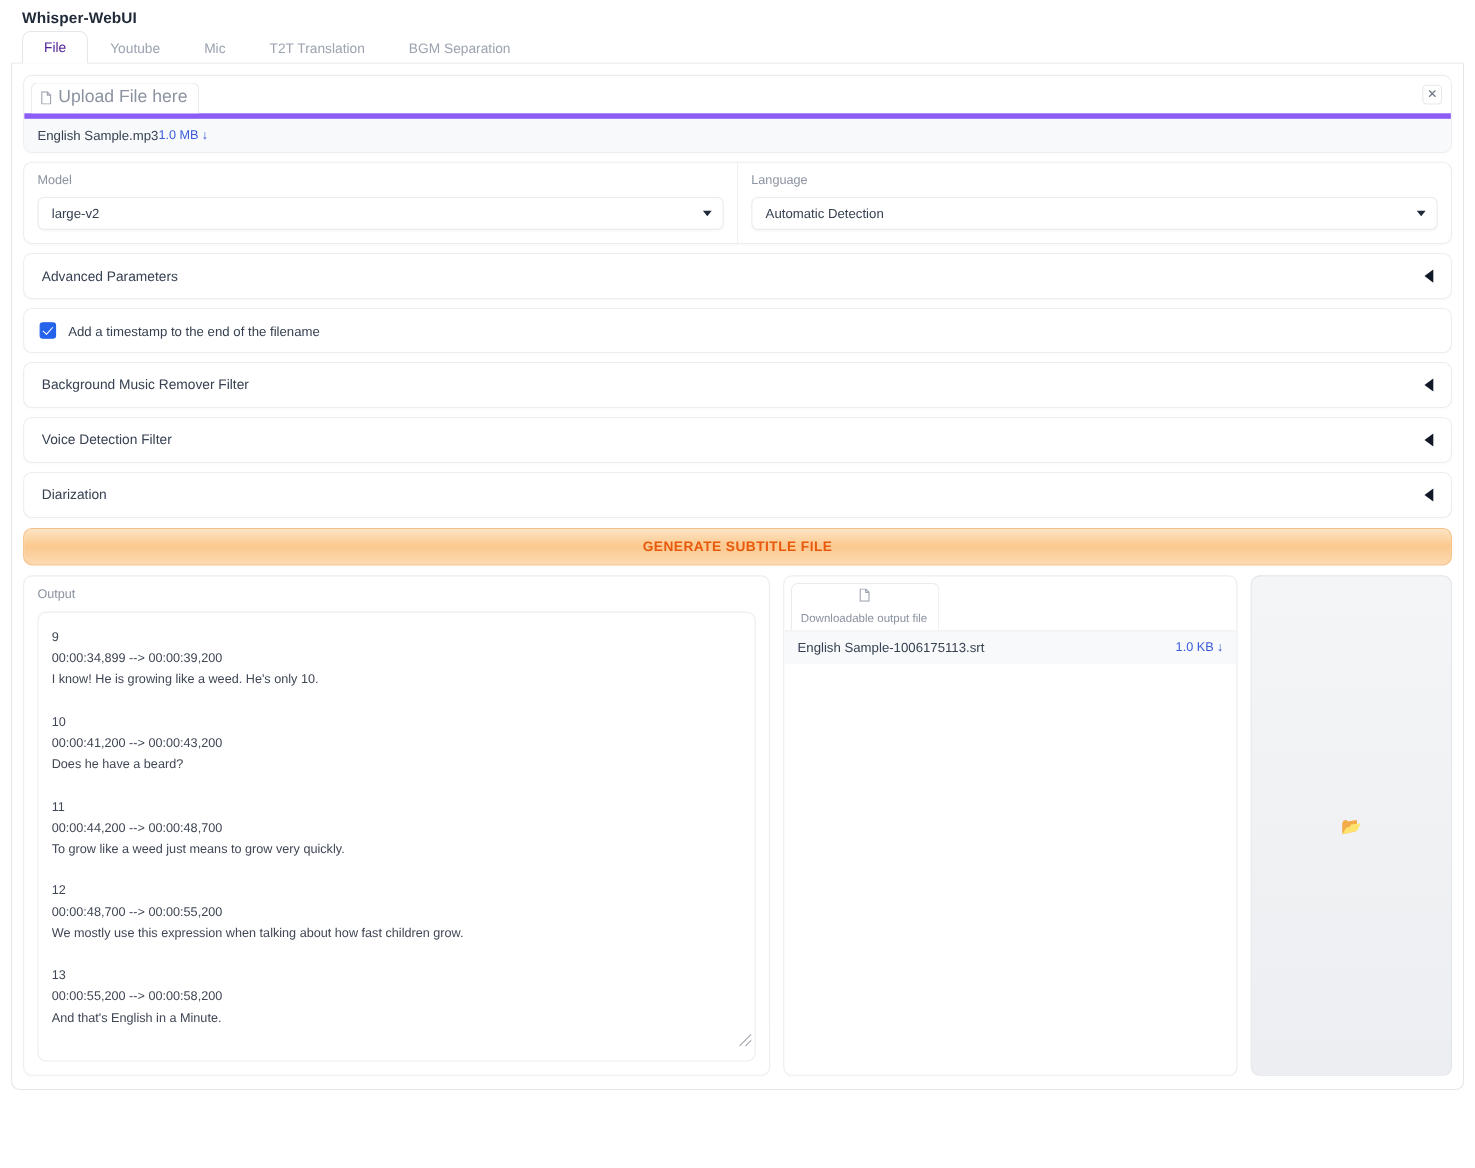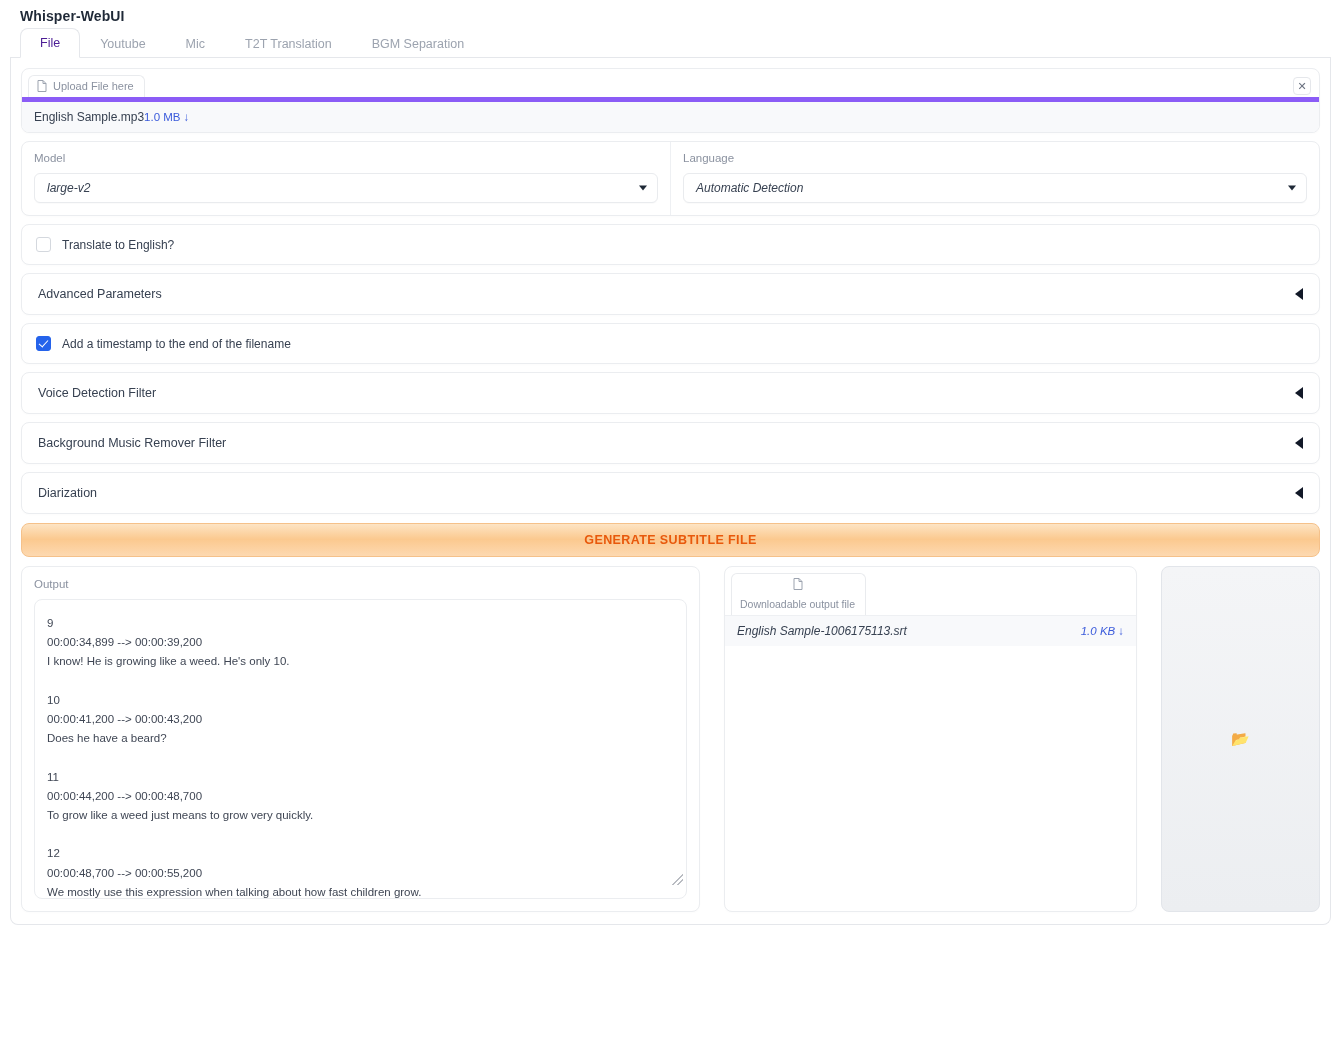--- a/index.html
+++ b/index.html
@@ -80,21 +80,21 @@
     padding: 6px 6px 0 6px;
   }
   .file-chip {
     display: inline-flex;
     align-items: center;
     gap: 6px;
     border: 1px solid #e9ebee;
     border-bottom: none;
     border-radius: 6px 6px 0 0;
     padding: 4px 10px 5px 8px;
-    font-size: 11px;
+    font-size: 16px;
     color: #8b92a0;
     background: #ffffff;
   }
   .file-chip svg { display: block; }
   .close-btn {
     position: absolute;
     top: 8px; right: 8px;
     width: 18px; height: 18px;
     border: 1px solid #e5e7eb;
     border-radius: 4px;
@@ -151,21 +151,20 @@
     border: 1px solid #e9ebee;
     border-radius: 6px;
     background: #fff;
     display: flex;
     align-items: center;
     padding: 0 28px 0 12px;
     font-size: 12px;
     color: #374151;
     cursor: pointer;
     box-shadow: 0 1px 1px rgba(0,0,0,0.02);
-    font-style: italic;
   }
   .caret {
     position: absolute;
     right: 10px; top: 50%;
     transform: translateY(-50%);
     width: 0; height: 0;
     border-left: 4.5px solid transparent;
     border-right: 4.5px solid transparent;
     border-top: 5px solid #1f2937;
   }
@@ -234,23 +233,23 @@
     font-size: 12.5px;
     font-weight: bold;
     letter-spacing: 0.4px;
     color: #e8590c;
     cursor: pointer;
   }
 
   
   .bottom {
     display: flex;
-    gap: 24px;
+    gap: 12px;
     margin-top: 9px;
-    height: 346px;
+    height: 455px;
   }
   .output-box {
     flex: 0 0 679px;
     border: 1px solid #ebedf0;
     border-radius: 8px;
     background: #fff;
     padding: 11px 12px 12px 12px;
     display: flex;
     flex-direction: column;
     box-shadow: 0 1px 2px rgba(0,0,0,0.015);
@@ -307,21 +306,20 @@
     flex-direction: column;
   }
   .dl-row {
     display: flex;
     align-items: center;
     justify-content: space-between;
     background: #f8f9fb;
     border-top: 1px solid #eef0f3;
     padding: 8px 12px;
     font-size: 12px;
-    font-style: italic;
   }
   .dl-name { color: #374151; }
   .dl-size {
     color: #3b5bdb;
     font-size: 11.5px;
     display: inline-flex;
     align-items: center;
     gap: 3px;
     cursor: pointer;
   }
@@ -387,40 +385,36 @@
       </div>
       <div class="col">
         <div class="field-label">Language</div>
         <div class="select">
           <span>Automatic Detection</span>
           <span class="caret"></span>
         </div>
       </div>
     </div>
 
-    <div class="block checkrow">
-      <span class="cbox"></span>
-      <span>Translate to English?</span>
-    </div>
 
     <div class="block accordion">
       <span>Advanced Parameters</span>
       <span class="acc-arrow"></span>
     </div>
 
     <div class="block checkrow">
       <span class="cbox checked"></span>
       <span>Add a timestamp to the end of the filename</span>
     </div>
     <div class="block accordion">
+      <span>Background Music Remover Filter</span>
+      <span class="acc-arrow"></span>
+    </div>
+    <div class="block accordion">
       <span>Voice Detection Filter</span>
-      <span class="acc-arrow"></span>
-    </div>
-    <div class="block accordion">
-      <span>Background Music Remover Filter</span>
       <span class="acc-arrow"></span>
     </div>
     <div class="block accordion">
       <span>Diarization</span>
       <span class="acc-arrow"></span>
     </div>
 
     <div class="generate">
       <span>GENERATE SUBTITLE FILE</span>
     </div>

